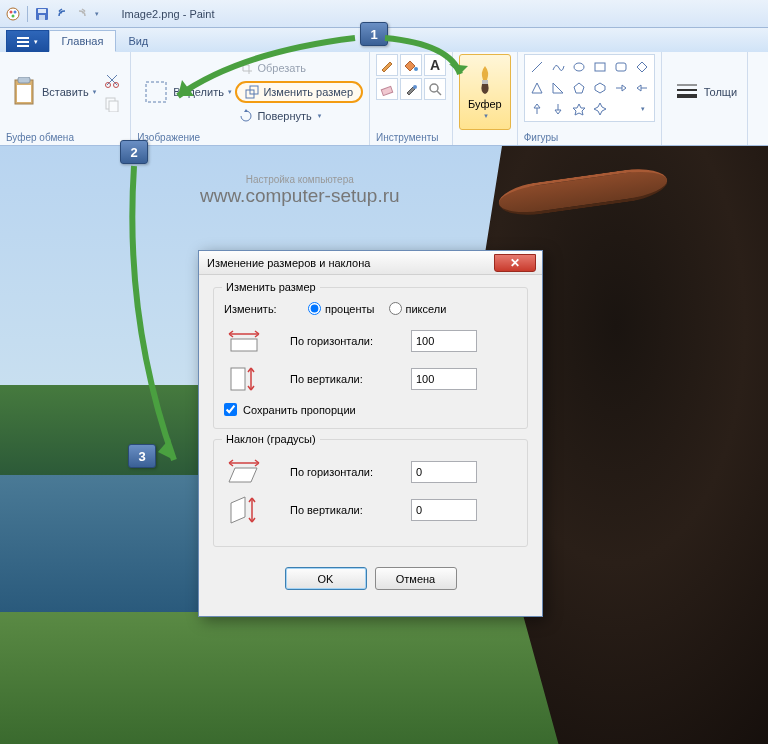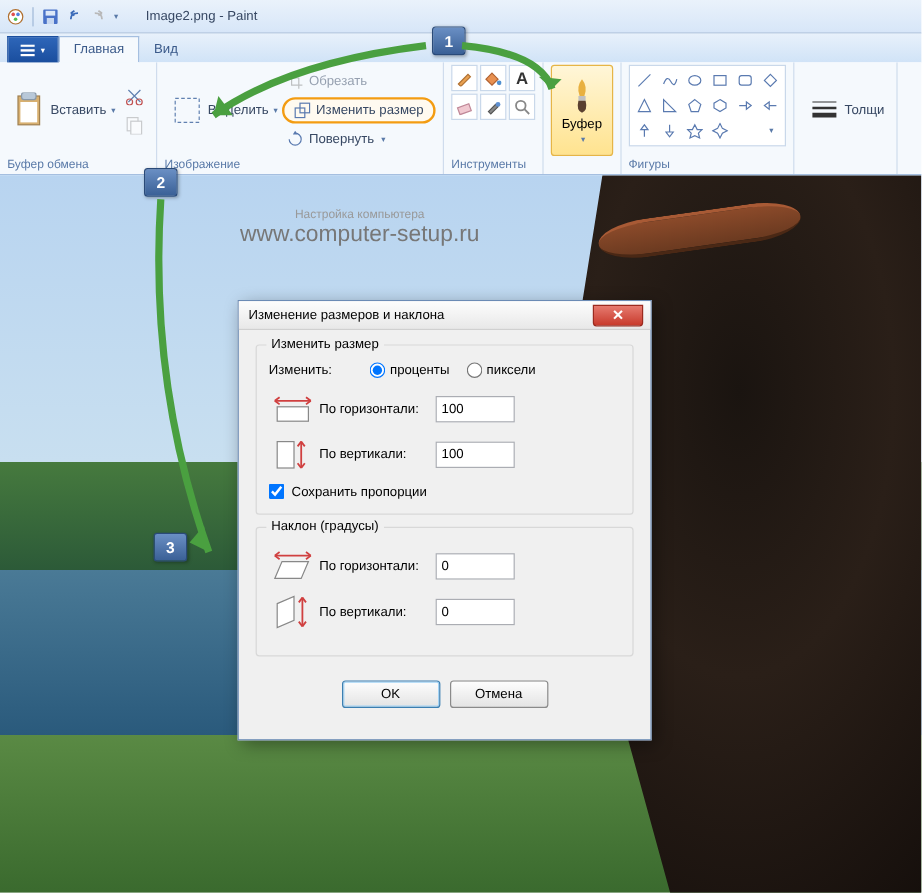--- a/index.html
+++ b/index.html
@@ -37,21 +37,21 @@
 .watermark .top{font-size:10px;color:#999;text-align:center}
 .watermark .url{font-size:19px;color:#777}
 .dialog{position:absolute;top:250px;left:198px;width:345px;background:#f0f0f0;border:1px solid #6b8bb5;box-shadow:4px 4px 14px rgba(0,0,0,.4)}
 .dlg-title{height:24px;background:linear-gradient(#fdfdfd,#e8e8e8);display:flex;align-items:center;padding:0 8px;border-bottom:1px solid #d0d0d0;position:relative}
 .dlg-close{position:absolute;right:6px;top:3px;width:42px;height:18px;background:linear-gradient(#e67a6f,#c83a2c);border:1px solid #9b2a1f;border-radius:0 0 3px 3px;display:flex;align-items:center;justify-content:center;color:#fff;cursor:pointer;font-weight:bold;font-size:12px}
 .dlg-body{padding:12px 14px}
 .fieldset{border:1px solid #d8d8d8;border-radius:3px;padding:8px 10px 12px 10px;margin-bottom:10px;position:relative}
 .fieldset>.legend{position:absolute;top:-7px;left:8px;background:#f0f0f0;padding:0 4px}
 .radio-row{display:flex;align-items:center;gap:14px;margin:6px 0 12px 0}
 .radio-row label{display:flex;align-items:center;gap:4px;cursor:pointer}
-.field-row{display:flex;align-items:center;gap:2px;margin:10px 0}
+.field-row{display:flex;align-items:center;gap:26px;margin:10px 0}
 .dim-icon{width:40px;height:28px;display:flex;align-items:center;justify-content:center}
 .field-label{width:95px}
 .field-input{width:66px;height:22px;border:1px solid #abadb3;padding:0 4px;text-align:left;background:#fff}
 .chk-row{display:flex;align-items:center;gap:6px;margin-top:8px}
 .dlg-buttons{display:flex;justify-content:center;gap:8px;padding:10px 0 14px 0}
 .dlg-btn{width:82px;height:23px;background:linear-gradient(#fdfdfd,#e4e4e4);border:1px solid #8a8a8a;border-radius:3px;cursor:pointer}
 .dlg-btn.default{border:1px solid #3c7fb1;box-shadow:0 0 0 1px #a3d3f5 inset}
 .badge{position:absolute;width:28px;height:24px;background:linear-gradient(#6a8fc4,#3a6096);border:1px solid #2a4a78;border-radius:3px;color:#fff;display:flex;align-items:center;justify-content:center;font-size:13px;font-weight:bold;box-shadow:1px 1px 3px rgba(0,0,0,.3)}
 svg.arrow{position:absolute;pointer-events:none}
 .tri{color:#5a7aa8;font-size:7px;margin-left:2px}

